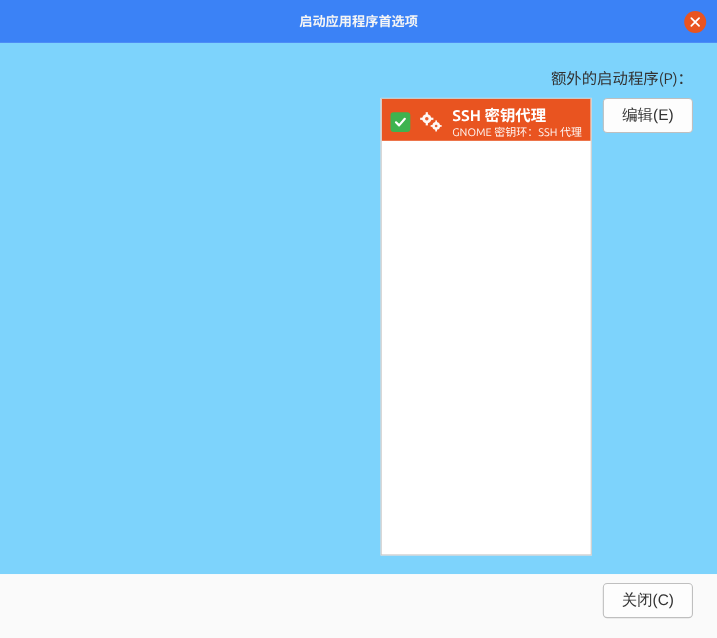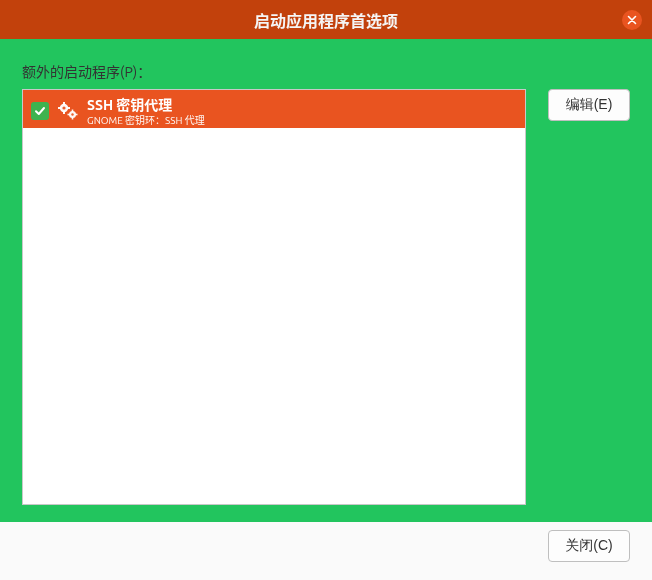--- a/index.html
+++ b/index.html
@@ -11,28 +11,28 @@
     overflow: hidden;
   }
   .window {
     width: 652px;
     height: 580px;
     display: flex;
     flex-direction: column;
   }
   .titlebar {
     height: 39px;
-    background: #c2410c;
+    background: #3b82f6;
     color: #f5f5f5;
     display: flex;
     align-items: center;
     justify-content: center;
     position: relative;
     font-weight: 600;
-    font-size: 16px;
+    font-size: 12px;
   }
   .titlebar .close {
     position: absolute;
     right: 10px;
     top: 50%;
     transform: translateY(-50%);
     width: 20px;
     height: 20px;
     border-radius: 50%;
     background: #e95420;
@@ -40,30 +40,31 @@
     align-items: center;
     justify-content: center;
     cursor: pointer;
   }
   .titlebar .close svg { display:block; }
   .content {
     flex: 1;
     padding: 22px 22px 8px 22px;
     display: flex;
     flex-direction: column;
-    background: #22c55e;
+    background: #7dd3fc;
+    align-items: flex-end;
   }
   .label {
     font-size: 14px;
     color: #333;
     margin-bottom: 8px;
   }
   .main-row {
     display: flex;
-    gap: 22px;
+    gap: 10px;
   }
   .list {
     flex: 1;
     height: 416px;
     background: #fff;
     border: 1px solid #c8c8c8;
     overflow: hidden;
   }
   .list-item {
     display: flex;

